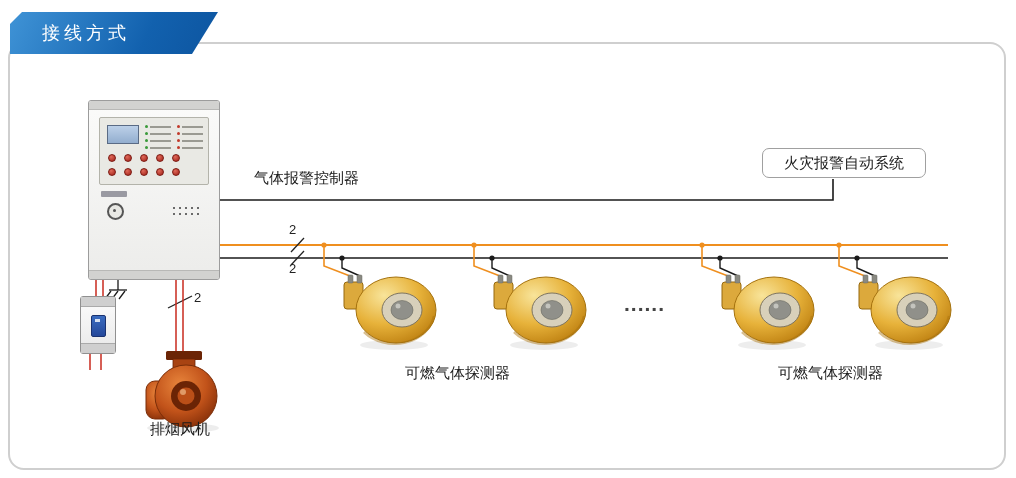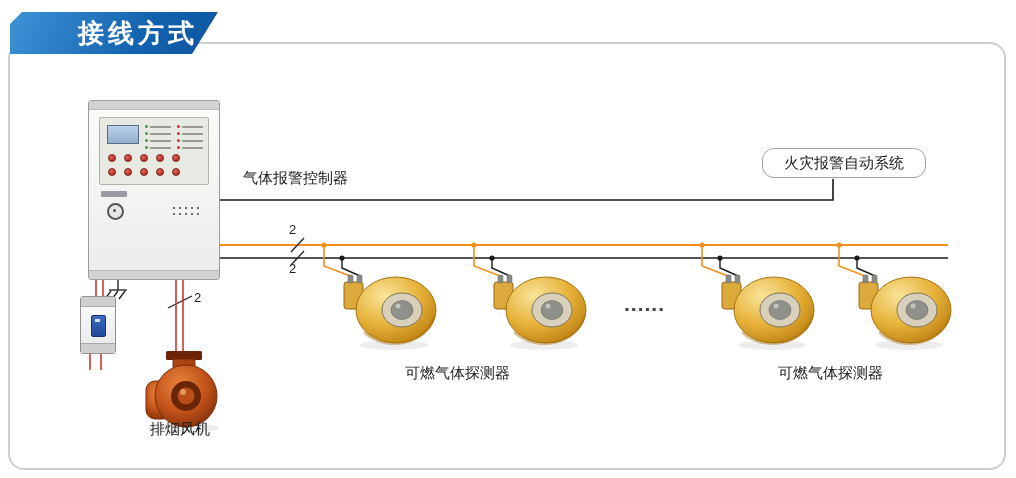--- a/index.html
+++ b/index.html
@@ -6,35 +6,35 @@
   .canvas{position:relative;width:1016px;height:478px;background:#fff;overflow:hidden;
           font-family:"Liberation Sans",sans-serif;}
   .frame{position:absolute;left:8px;top:42px;width:994px;height:424px;
          border:2px solid #cfcfcf;border-radius:16px;background:#fff;}
   .scene{position:absolute;left:0;top:0;}
   
   .banner{position:absolute;left:10px;top:12px;width:208px;height:42px;
           background:linear-gradient(115deg,#3f93d6 0%,#1261ae 65%,#0d55a0 100%);
           clip-path:polygon(0 12px,12px 0,100% 0,calc(100% - 26px) 100%,0 100%);
           display:flex;align-items:center;padding-left:32px;box-sizing:border-box;}
-  .banner .ttl{color:#fff;font-size:26px;font-weight:bold;letter-spacing:4px;margin-left:36px;}
+  .banner .ttl{color:#fff;font-size:18px;font-weight:normal;letter-spacing:4px;}
   
   .label{position:absolute;font-size:15px;color:#1a1a1a;white-space:nowrap;}
-  .lbl-controller{left:243px;top:169px;}
+  .lbl-controller{left:254px;top:169px;}
   .lbl-det-left{left:405px;top:364px;}
   .lbl-det-right{left:778px;top:364px;}
   .lbl-fan{left:150px;top:420px;}
   .lbl-ellipsis{left:624px;top:292px;font-size:21px;font-weight:bold;color:#444;letter-spacing:1px;}
   .lbl-2{font-size:13px;color:#222;}
   .lbl-2a{left:289px;top:222px;}
   .lbl-2b{left:289px;top:261px;}
   .lbl-2c{left:194px;top:290px;}
   
   .firebox{position:absolute;left:762px;top:148px;width:164px;height:30px;background:#fff;
-           border:1px solid #a0a0a0;border-radius:12px;display:flex;align-items:center;
+           border:1px solid #a0a0a0;border-radius:7px;display:flex;align-items:center;
            justify-content:center;font-size:15px;color:#1a1a1a;box-sizing:border-box;}
   
   .controller{position:absolute;left:88px;top:100px;width:130px;height:178px;
               background:linear-gradient(180deg,#fbfbfa,#ececea);
               border:1px solid #9c9c9c;border-radius:3px;}
   .ctrl-top{position:absolute;left:0;top:0;right:0;height:8px;background:#d2d2d0;
             border-bottom:1px solid #b8b8b6;border-radius:2px 2px 0 0;}
   .ctrl-bottom{position:absolute;left:0;bottom:0;right:0;height:8px;background:#d2d2d0;
             border-top:1px solid #b8b8b6;border-radius:0 0 2px 2px;}
   .ctrl-face{position:absolute;left:10px;top:16px;width:108px;height:66px;background:#e9e9e4;

